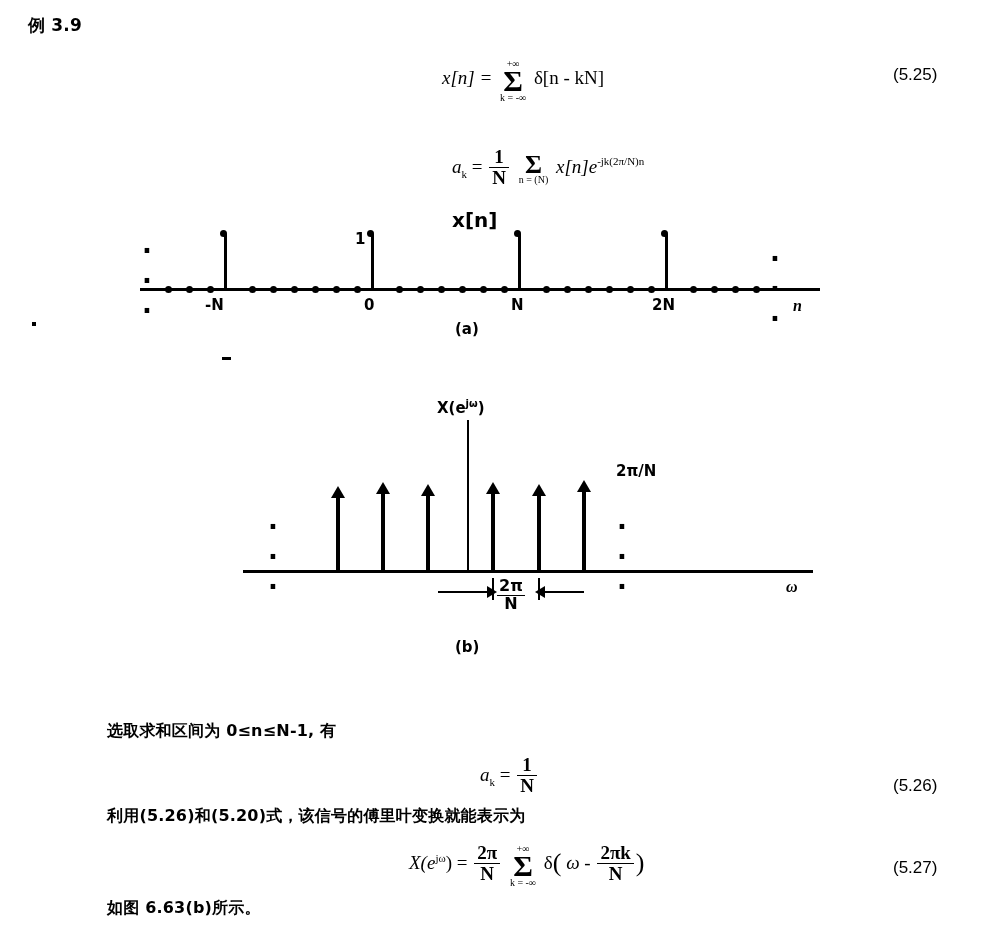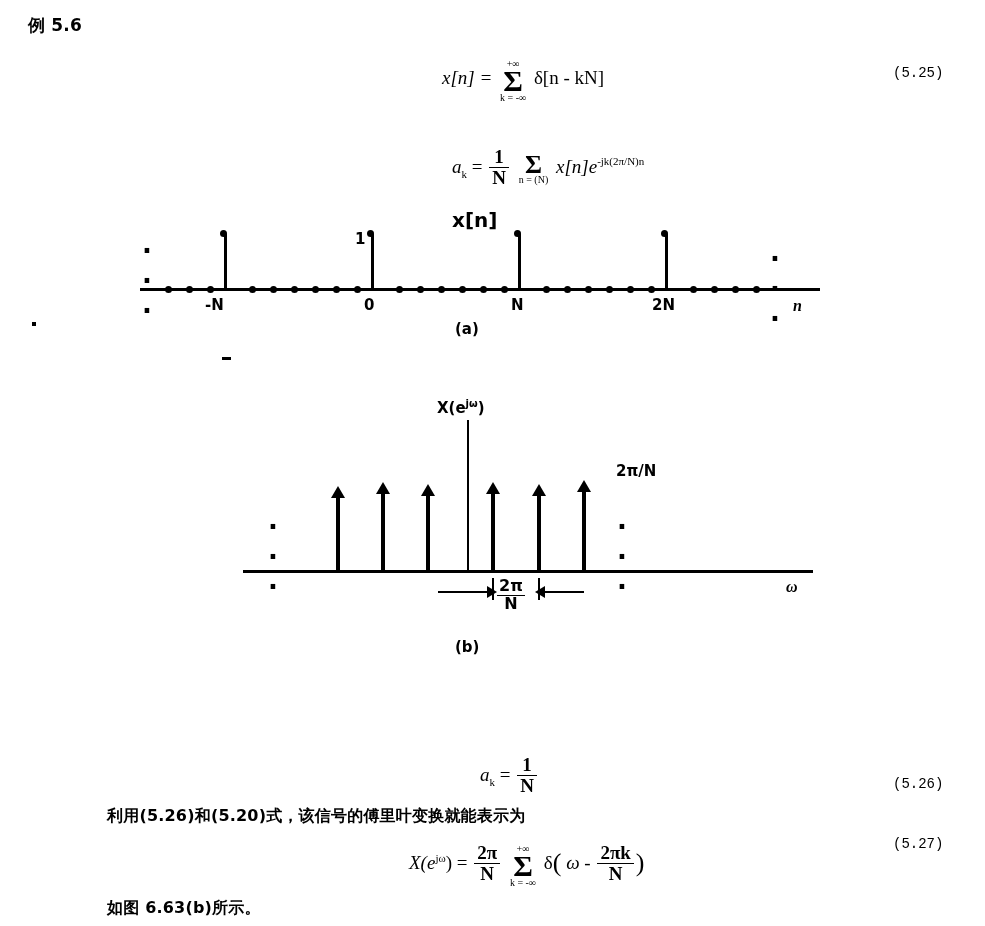--- a/index.html
+++ b/index.html
@@ -26,22 +26,22 @@
     position: absolute;
     white-space: nowrap;
     font-size: 17px;
     letter-spacing: 0.2px;
   }
   .cn { font-family: "DejaVu Sans", sans-serif; font-size: 16px; }
   .bold { font-weight: bold; }
 
   .eqtag {
     position: absolute;
-    font-family: Liberation Mono, monospace;
-    font-size: 14px;
+    font-family: Liberation Sans, sans-serif;
+    font-size: 17px;
   }
 
   .eq {
     position: absolute;
     font-family: "Liberation Serif", serif;
     font-style: italic;
     font-size: 19px;
     white-space: nowrap;
   }
   .eq .up { font-style: normal; }
@@ -156,21 +156,21 @@
   .fracsm .num { display: block; padding: 0 2px;}
   .fracsm .den { display: block; border-top: 1.8px solid #000; padding: 0 2px;}
 
   .speck { position: absolute; width: 4px; height: 4px; background: #000; }
 </style>
 </head>
 <body>
 
 <div class="page">
 
-  <div class="line bold cn" style="left:28px; top:14px; font-size:17px;">例 5.6</div>
+  <div class="line bold cn" style="left:28px; top:14px; font-size:17px;">例 3.9</div>
 
   <div class="eq" style="left:442px; top:58px;">
     <span>x[n] =</span>
     <span class="sum">
       <span class="top">+∞</span>
       <span class="sig">Σ</span>
       <span class="bot">k = -∞</span>
     </span>
     <span class="up">δ[n - kN]</span>
   </div>
@@ -294,20 +294,21 @@
       <span class="num">2π</span>
       <span class="den">N</span>
     </div>
 
     <div class="lbl it" style="left:786px; top:578px;">ω</div>
 
     <div class="caplbl" style="left:455px; top:638px;">(b)</div>
   </div>
 
 
+  <div class="line cn bold" style="left:107px; top:721px;">选取求和区间为 0≤n≤N-1, 有</div>
 
   <div class="eq" style="left:480px; top:756px;">
     <span>a</span><sub class="small">k</sub>
     <span class="up">=</span>
     <span class="frac">
       <span class="num">1</span>
       <span class="den">N</span>
     </span>
   </div>
   <div class="eqtag" style="left:893px; top:776px;">(5.26)</div>
@@ -325,17 +326,17 @@
       <span class="sig">Σ</span>
       <span class="bot">k = -∞</span>
     </span>
     <span class="up">δ</span><span class="up" style="font-size:26px; position:relative; top:2px;">(</span>
     <span>ω -</span>
     <span class="frac">
       <span class="num">2πk</span>
       <span class="den">N</span>
     </span><span class="up" style="font-size:26px; position:relative; top:2px;">)</span>
   </div>
-  <div class="eqtag" style="left:893px; top:836px;">(5.27)</div>
+  <div class="eqtag" style="left:893px; top:858px;">(5.27)</div>
 
   <div class="line cn bold" style="left:107px; top:898px;">如图 6.63(b)所示。</div>
 
 </div>
 
 </body></html>

